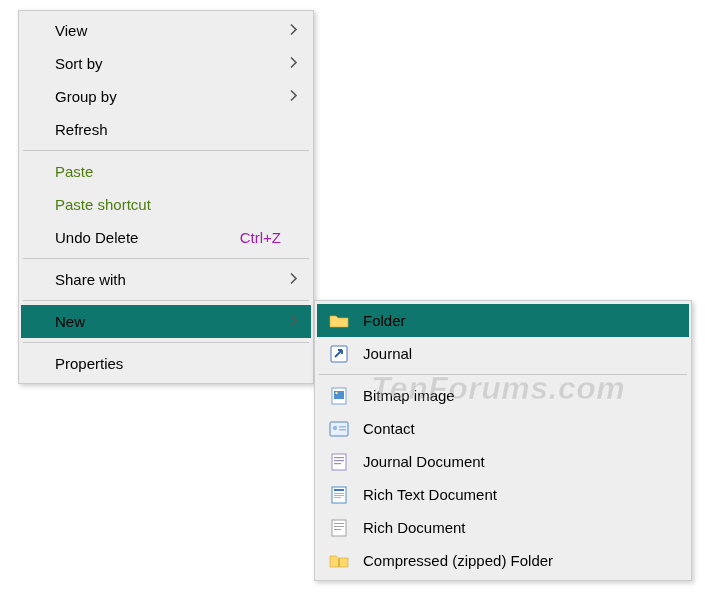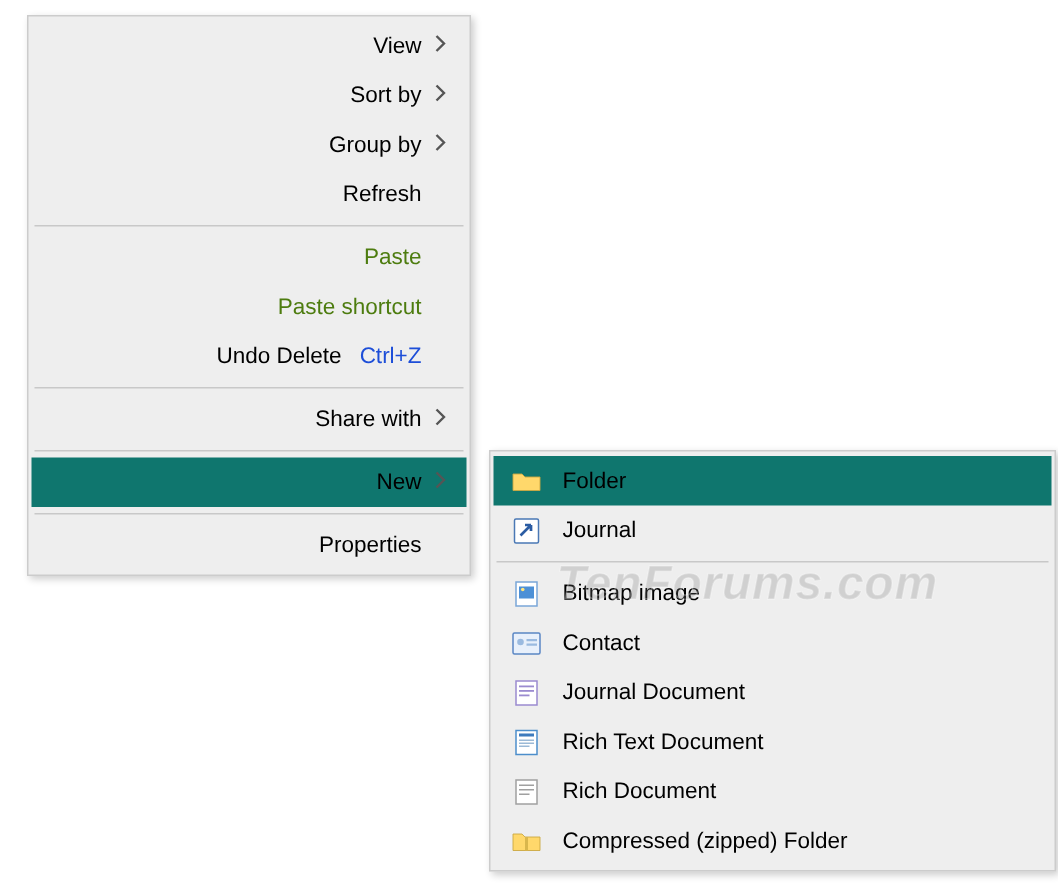--- a/index.html
+++ b/index.html
@@ -15,34 +15,34 @@
     overflow: hidden;
   }
   .context-menu {
     position: absolute;
     background: #eeeeee;
     border: 1px solid #ccc;
     box-shadow: 2px 2px 5px rgba(0,0,0,0.2);
     padding: 3px 2px;
   }
   .menu1 { left: 18px; top: 10px; width: 296px; }
-  .menu2 { left: 326px; top: 300px; width: 378px; }
+  .menu2 { left: 314px; top: 300px; width: 378px; }
   .menu-item {
     display: flex;
     align-items: center;
     height: 33px;
     padding: 0 18px 0 34px;
     position: relative;
     cursor: default;
   }
-  .menu1 .menu-item { padding-right: 30px; text-align: right; }
+  .menu1 .menu-item { padding-right: 30px; }
   .menu-item.highlighted { background: #0f766e; }
   .menu-item.disabled { color: #4d7c0f; }
   .menu-item .label { flex: 1; }
-  .menu-item .shortcut { color: #1d4ed8; margin-left: 12px; }
+  .menu-item .shortcut { color: #a21caf; margin-left: 12px; }
   .menu-item .arrow {
     position: absolute;
     right: 12px;
     top: 50%;
     transform: translateY(-50%);
   }
   .menu-sep {
     height: 1px;
     background: #c8c8c8;
     margin: 4px 2px;

